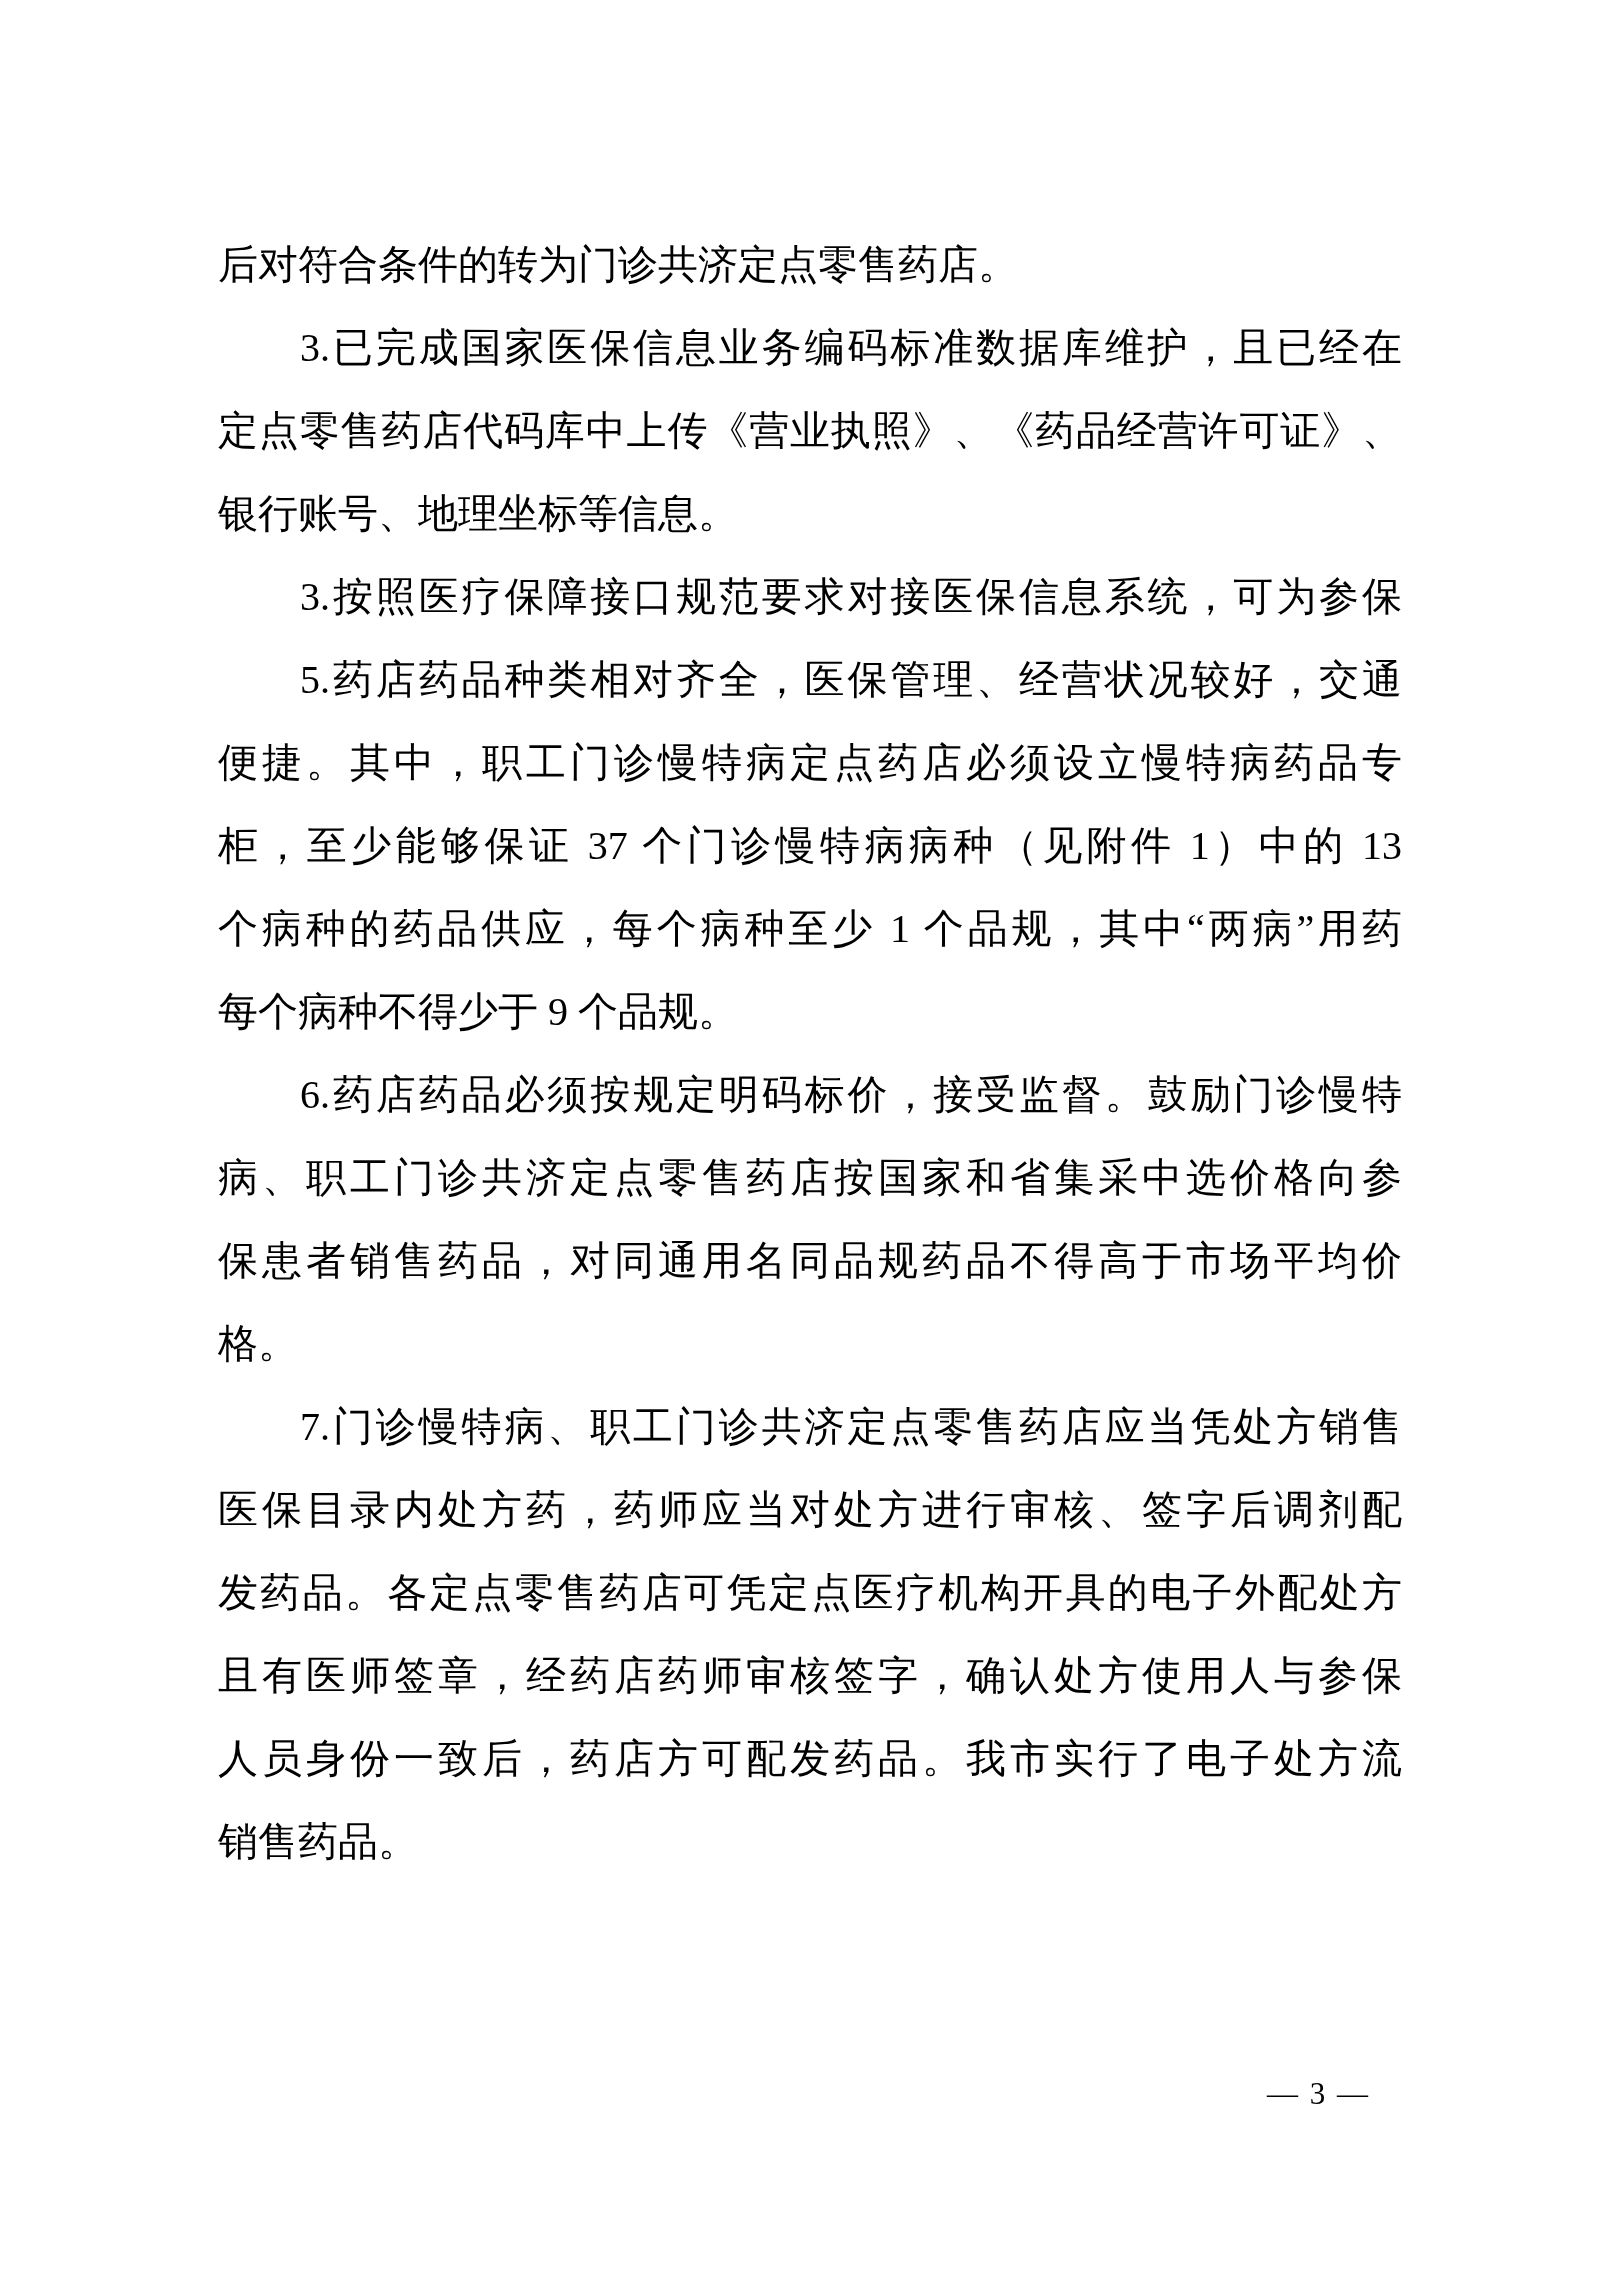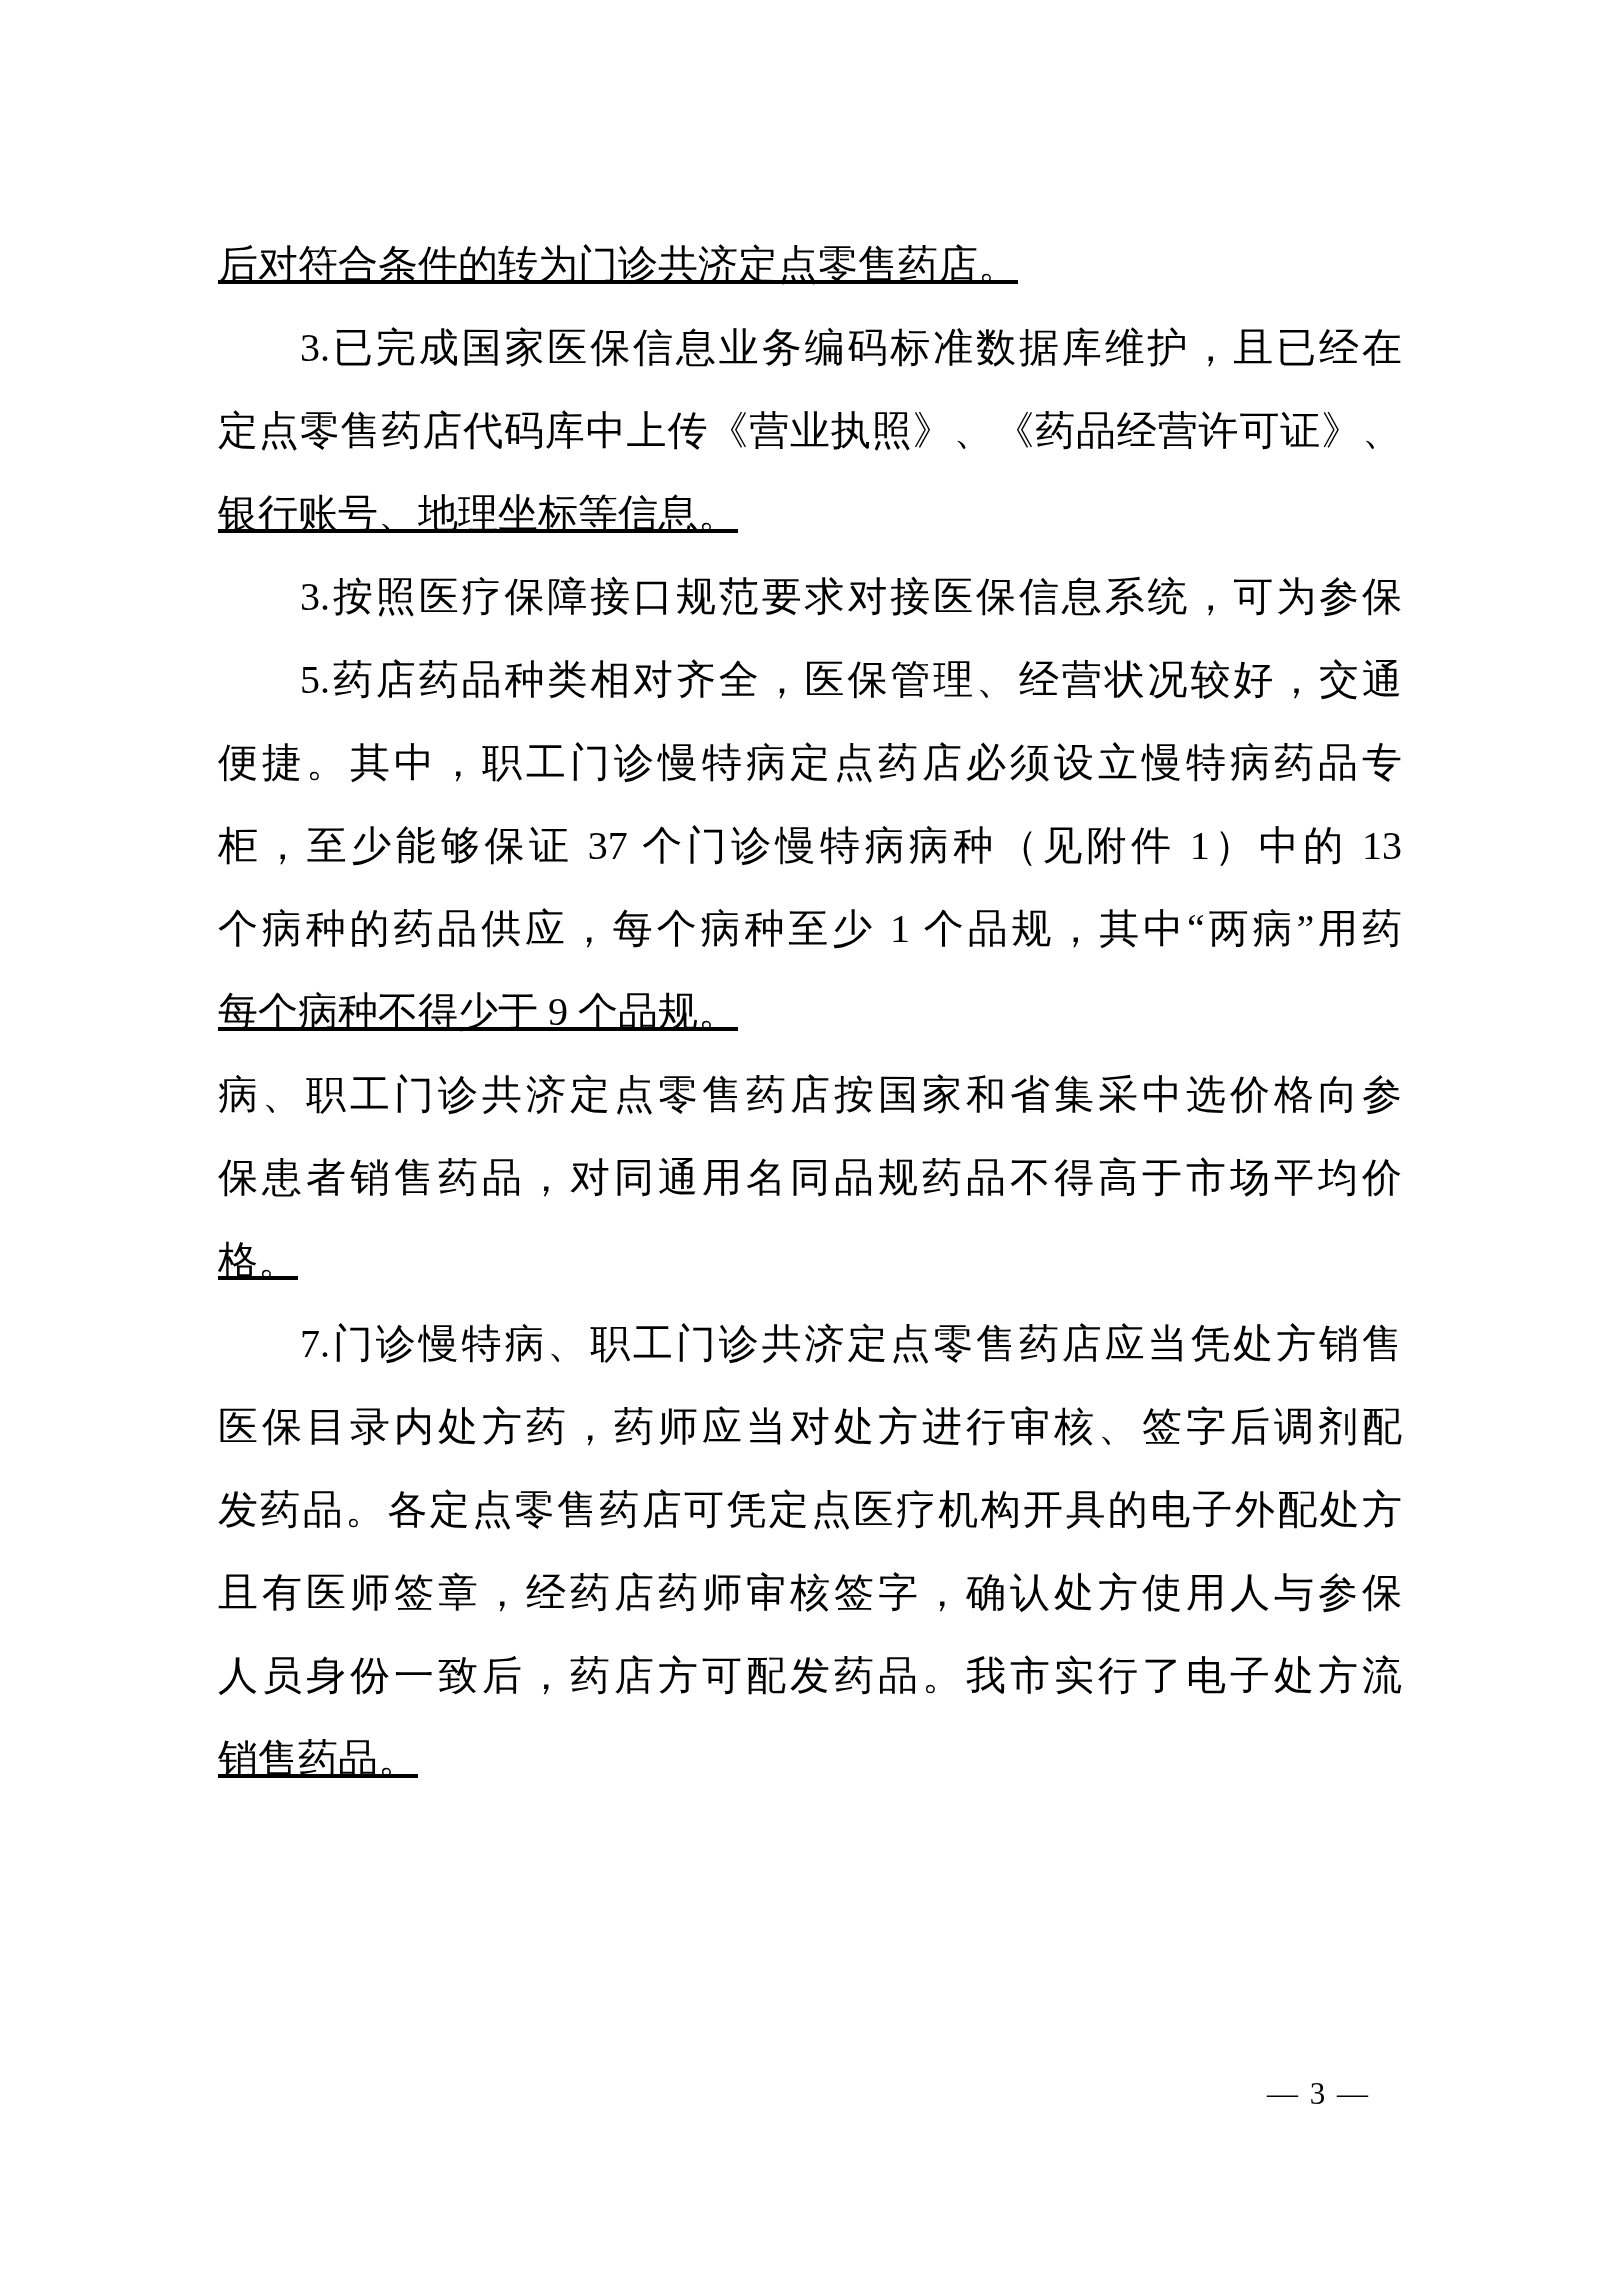--- a/index.html
+++ b/index.html
@@ -30,21 +30,20 @@
     text-align-last: justify;
     white-space: pre-wrap;
     overflow: hidden;
   }
   .line.indent {
     text-indent: 82px;
   }
   .line.para-end {
     text-align: center;
     text-align-last: left;
-    text-decoration: underline;
   }
   .page-footer {
     position: absolute;
     top: 2070px;
     right: 251px;
     font-size: 31px;
     line-height: 47px;
     color: #000000;
     letter-spacing: 2px;
   }
@@ -57,20 +56,21 @@
       <div class="line para-end">后对符合条件的转为门诊共济定点零售药店。</div>
       <div class="line indent">3.已完成国家医保信息业务编码标准数据库维护，且已经在</div>
       <div class="line">定点零售药店代码库中上传《营业执照》、《药品经营许可证》、</div>
       <div class="line para-end">银行账号、地理坐标等信息。</div>
       <div class="line indent">3.按照医疗保障接口规范要求对接医保信息系统，可为参保</div>
       <div class="line indent">5.药店药品种类相对齐全，医保管理、经营状况较好，交通</div>
       <div class="line">便捷。其中，职工门诊慢特病定点药店必须设立慢特病药品专</div>
       <div class="line">柜，至少能够保证 37 个门诊慢特病病种（见附件 1）中的 13</div>
       <div class="line">个病种的药品供应，每个病种至少 1 个品规，其中“两病”用药</div>
       <div class="line para-end">每个病种不得少于 9 个品规。</div>
+      <div class="line indent">6.药店药品必须按规定明码标价，接受监督。鼓励门诊慢特</div>
       <div class="line">病、职工门诊共济定点零售药店按国家和省集采中选价格向参</div>
       <div class="line">保患者销售药品，对同通用名同品规药品不得高于市场平均价</div>
       <div class="line para-end">格。</div>
       <div class="line indent">7.门诊慢特病、职工门诊共济定点零售药店应当凭处方销售</div>
       <div class="line">医保目录内处方药，药师应当对处方进行审核、签字后调剂配</div>
       <div class="line">发药品。各定点零售药店可凭定点医疗机构开具的电子外配处方</div>
       <div class="line">且有医师签章，经药店药师审核签字，确认处方使用人与参保</div>
       <div class="line">人员身份一致后，药店方可配发药品。我市实行了电子处方流</div>
       <div class="line para-end">销售药品。</div>
     </div>

